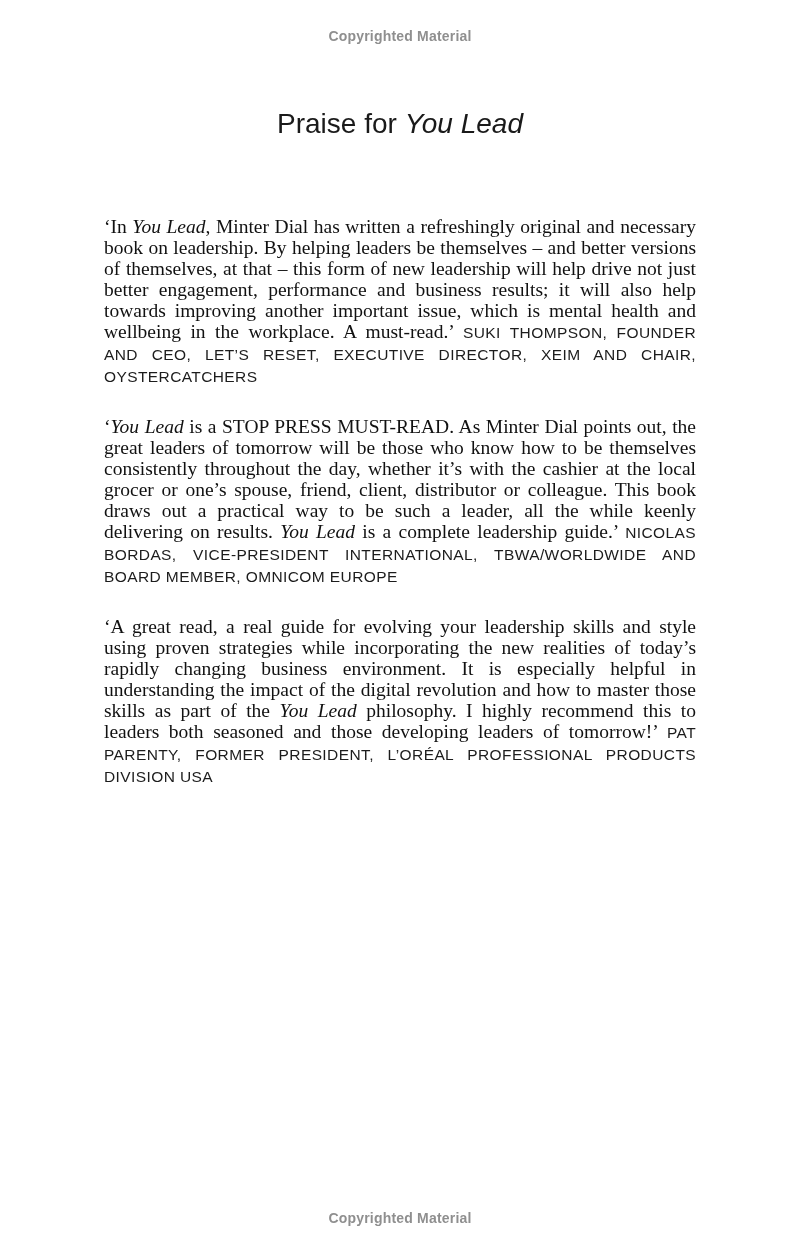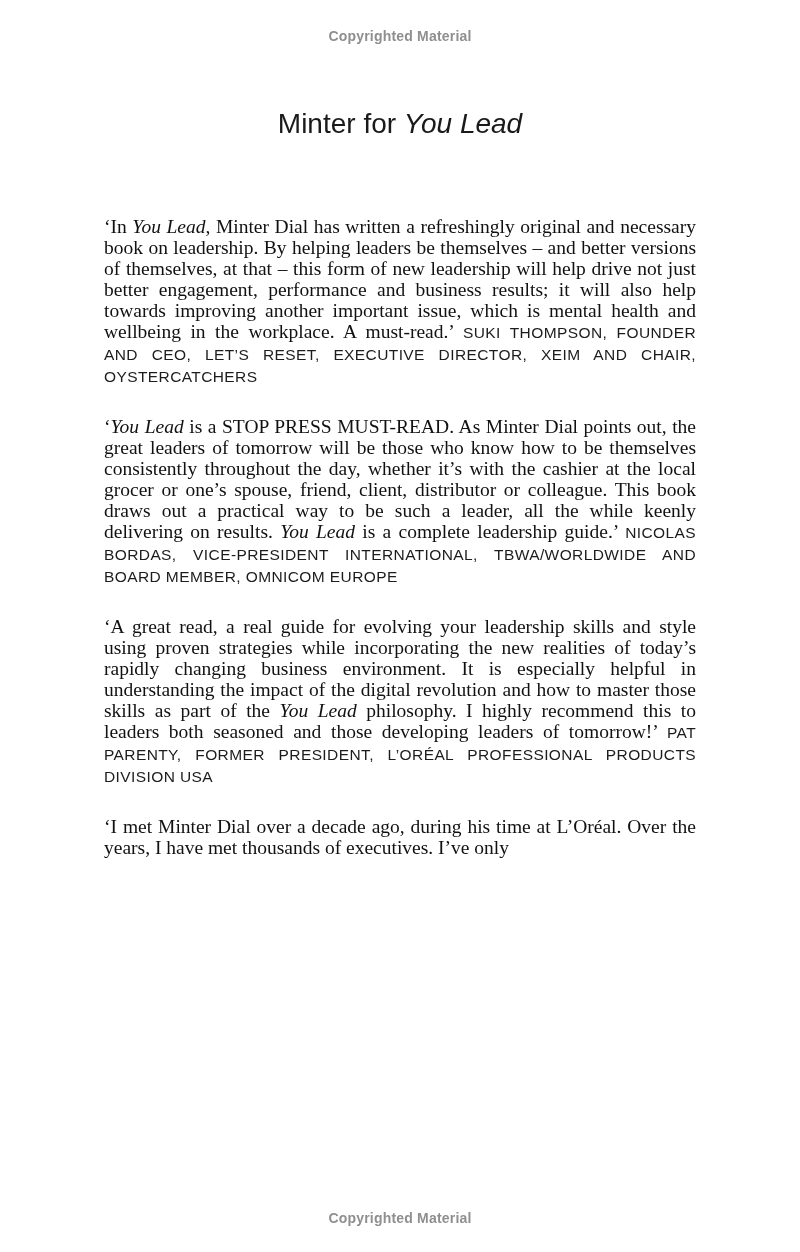--- a/index.html
+++ b/index.html
@@ -72,24 +72,23 @@
     color: #1c1c1c;
   }
 </style>
 </head>
 <body>
 
 <div class="page">
 
   <div class="notice notice-top">Copyrighted Material</div>
 
-  <h1 class="title"><span>Minter for </span><span class="book-italic">You Lead</span></h1>
+  <h1 class="title"><span>Praise for </span><span class="book-italic">You Lead</span></h1>
 
   <div class="content" id="paragraphs">
       <p class="para"><span class="seg-normal">‘In </span><span class="seg-italic">You Lead</span><span class="seg-normal">, Minter Dial has written a refreshingly original and necessary book on leadership. By helping leaders be themselves – and better versions of themselves, at that – this form of new leadership will help drive not just better engagement, performance and business results; it will also help towards improving another important issue, which is mental health and wellbeing in the workplace. A must-read.’ </span><span class="seg-attribution">SUKI THOMPSON, FOUNDER AND CEO, LET’S RESET, EXECUTIVE DIRECTOR, XEIM AND CHAIR, OYSTERCATCHERS</span></p>
       <p class="para"><span class="seg-normal">‘</span><span class="seg-italic">You Lead</span><span class="seg-normal"> is a STOP PRESS MUST-READ. As Minter Dial points out, the great leaders of tomorrow will be those who know how to be themselves consistently throughout the day, whether it’s with the cashier at the local grocer or one’s spouse, friend, client, distributor or colleague. This book draws out a practical way to be such a leader, all the while keenly delivering on results. </span><span class="seg-italic">You Lead</span><span class="seg-normal"> is a complete leadership guide.’ </span><span class="seg-attribution">NICOLAS BORDAS, VICE-PRESIDENT INTERNATIONAL, TBWA/WORLDWIDE AND BOARD MEMBER, OMNICOM EUROPE</span></p>
       <p class="para"><span class="seg-normal">‘A great read, a real guide for evolving your leadership skills and style using proven strategies while incorporating the new realities of today’s rapidly changing business environment. It is especially helpful in understanding the impact of the digital revolution and how to master those skills as part of the </span><span class="seg-italic">You Lead</span><span class="seg-normal"> philosophy. I highly recommend this to leaders both seasoned and those developing leaders of tomorrow!’ </span><span class="seg-attribution">PAT PARENTY, FORMER PRESIDENT, L’ORÉAL PROFESSIONAL PRODUCTS DIVISION USA</span></p>
-      <p class="para"><span class="seg-normal">‘I met Minter Dial over a decade ago, during his time at L’Oréal. Over the years, I have met thousands of executives. I’ve only</span></p>
     </div>
 
   <div class="notice notice-bottom">Copyrighted Material</div>
 
 </div>
 
 </body></html>

